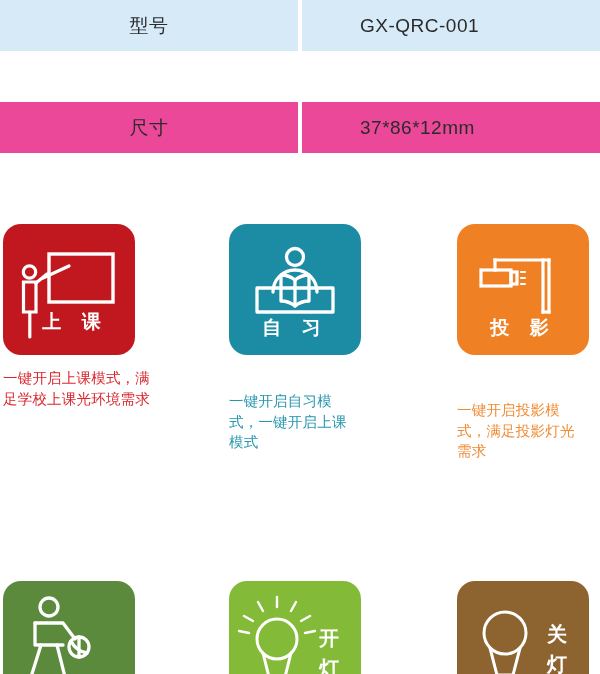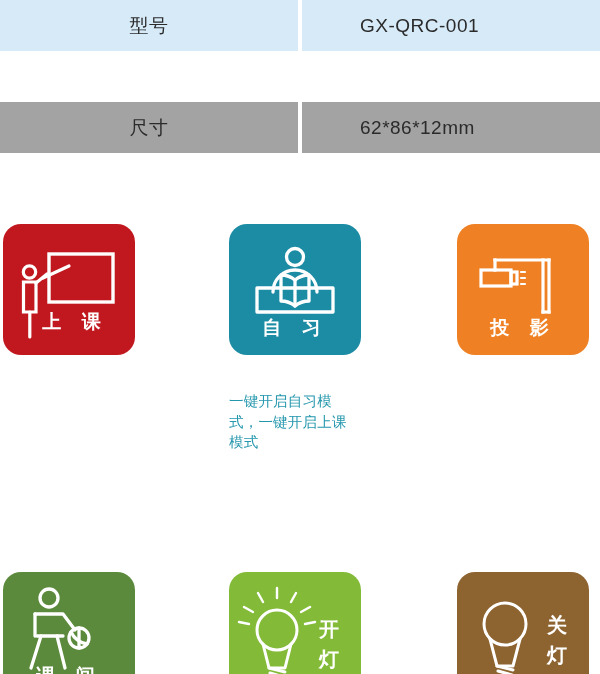--- a/index.html
+++ b/index.html
@@ -16,21 +16,21 @@
   }
 
   
   .spec-table {
     width: 600px;
     border-collapse: collapse;
     table-layout: fixed;
   }
   .spec-table tr { height: 51px; }
   .spec-row-odd  td { background: #d7eaf8; }
-  .spec-row-even td { background: #a3a3a3; }
+  .spec-row-even td { background: #ec4899; }
   .spec-table td {
     padding: 0;
     border: 0;
     vertical-align: middle;
   }
   .cell-inner {
     height: 47px;
     display: flex;
     align-items: center;
     font-size: 19px;
@@ -116,21 +116,21 @@
         <td></td>
         <td></td>
         <td></td>
       </tr>
     <tr class="spec-row-even">
       <td class="spec-label">
         <div class="cell-inner">尺寸</div>
       </td>
       <td class="gap-cell"></td>
       <td class="spec-value">
-        <div class="cell-inner">62*86*12mm</div>
+        <div class="cell-inner">37*86*12mm</div>
       </td>
     </tr>
     <tr class="row-gap">
         <td></td>
         <td></td>
         <td></td>
       </tr>
   </tbody>
 </table>
 
@@ -147,20 +147,21 @@
           <g fill="none" stroke="#ffffff" stroke-width="3.2" stroke-linecap="round">
             <circle cx="26.5" cy="48" r="6.2"></circle>
             <path d="M20.5 58 h12.5 v30 h-12.5 z"></path>
             <path d="M26.8 88 v25"></path>
             <path d="M33 59 L44 50"></path>
             <path d="M40 54 L66 42"></path>
           </g>
           <text x="72" y="104" text-anchor="middle" fill="#ffffff" font-family="DejaVu Sans, sans-serif" font-size="19" font-weight="bold" letter-spacing="7">上 课</text>
         </svg>
       </div>
+      <div class="caption wide" style="color: rgb(217, 38, 44);">一键开启上课模式，满足学校上课光环境需求</div>
     </div>
 
     <div class="tile-cell c2">
       <div class="tile" style="background: rgb(27, 140, 164);">
         <svg width="132" height="131" viewBox="0 0 132 131">
           <g fill="none" stroke="#ffffff" stroke-width="3.3" stroke-linecap="round" stroke-linejoin="round">
             <circle cx="66" cy="33" r="8.5"></circle>
             <path d="M44 68 a22 22 0 0 1 44 0"></path>
             <rect x="28" y="64" width="76" height="24"></rect>
             <path d="M66 56 c-5 -4 -10 -5 -14 -5 v26 c4 0 9 1 14 5 c5 -4 10 -5 14 -5 v-26 c-4 0 -9 1 -14 5 z"></path>
@@ -185,20 +186,21 @@
             <rect x="54" y="48" width="6" height="12"></rect>
           </g>
           <g stroke="#ffffff" stroke-width="2.2" stroke-linecap="round">
             <path d="M64 48 h4"></path>
             <path d="M64 54 h4"></path>
             <path d="M64 60 h4"></path>
           </g>
           <text x="66" y="110" text-anchor="middle" fill="#ffffff" font-family="DejaVu Sans, sans-serif" font-size="19" font-weight="bold" letter-spacing="7">投 影</text>
         </svg>
       </div>
+      <div class="caption" style="color: rgb(240, 139, 51);">一键开启投影模式，满足投影灯光需求</div>
     </div>
   </div>
 
   <div class="tile-row row2">
 
     <div class="tile-cell c1">
       <div class="tile" style="background: rgb(92, 138, 60);">
         <svg width="132" height="131" viewBox="0 0 132 131">
           <g fill="none" stroke="#ffffff" stroke-width="3.3" stroke-linecap="round" stroke-linejoin="round">
             <circle cx="46" cy="26" r="9"></circle>

